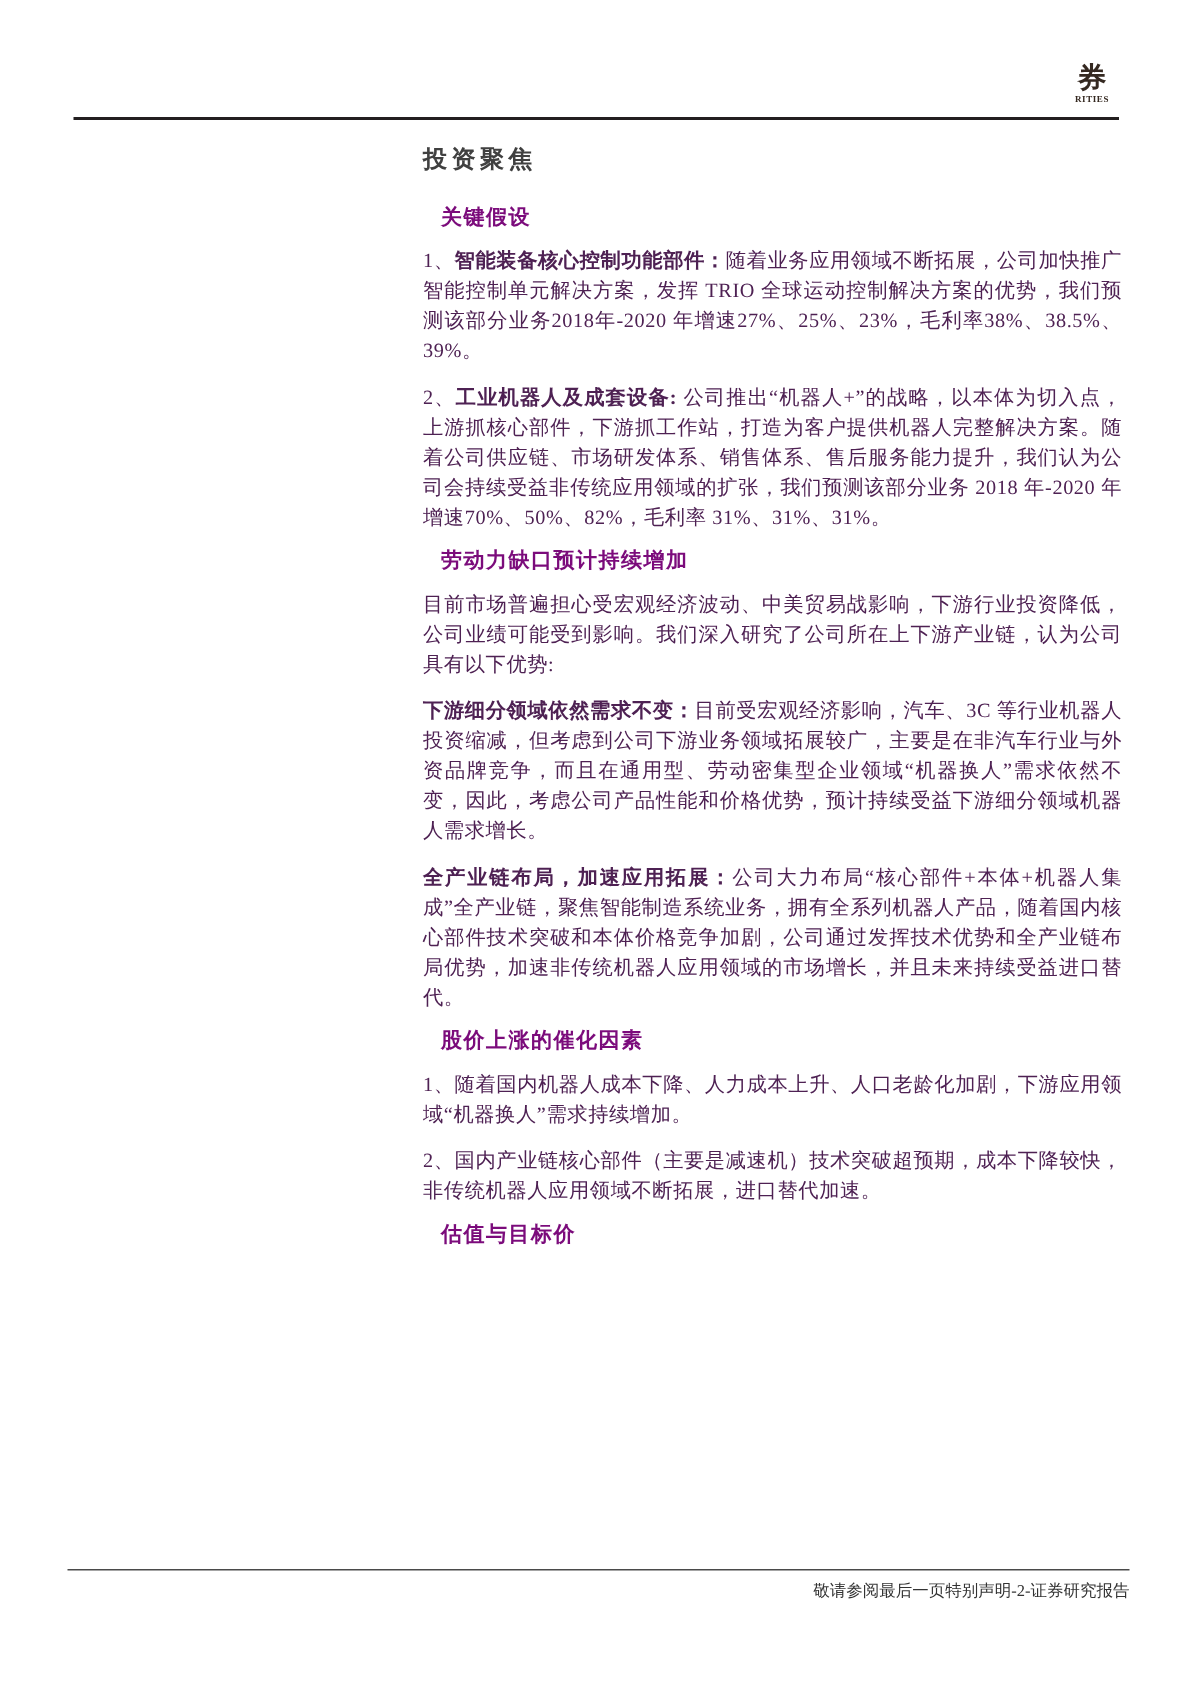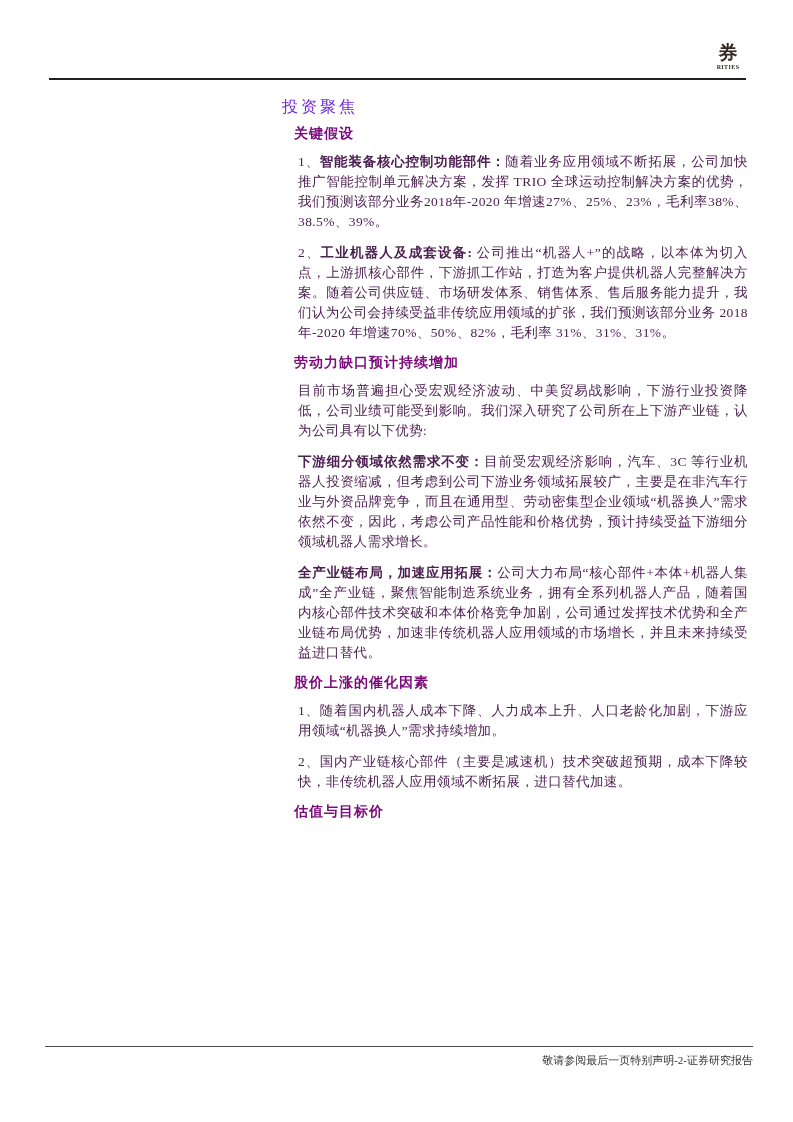--- a/index.html
+++ b/index.html
@@ -46,37 +46,37 @@
   
   .content {
     position: absolute;
     top: 97px;
     left: 282px;
     width: 466px;
     color: #4e2153;
     font-size: 13.5px;
   }
   .doc-title {
-    margin: 0 0 8px 0;
-    color: #6d28d9;
+    margin: 0 0 20px 0;
+    color: #404040;
     font-size: 16px;
     line-height: 20px;
-    font-weight: normal;
+    font-weight: bold;
     letter-spacing: 3px;
   }
   .section-heading {
     margin: 3px 0 9px 12px;
     color: #7b0b7b;
     font-size: 14px;
     line-height: 18px;
     font-weight: bold;
     letter-spacing: 1px;
   }
   .para {
-    margin: 0 0 11px 16px;
+    margin: 0 0 11px 0;
     line-height: 20px;
     text-align: justify;
     letter-spacing: 0.4px;
   }
   .para .lead { font-weight: bold; }
 
   
   .footer-rule {
     position: absolute;
     top: 1046px;

